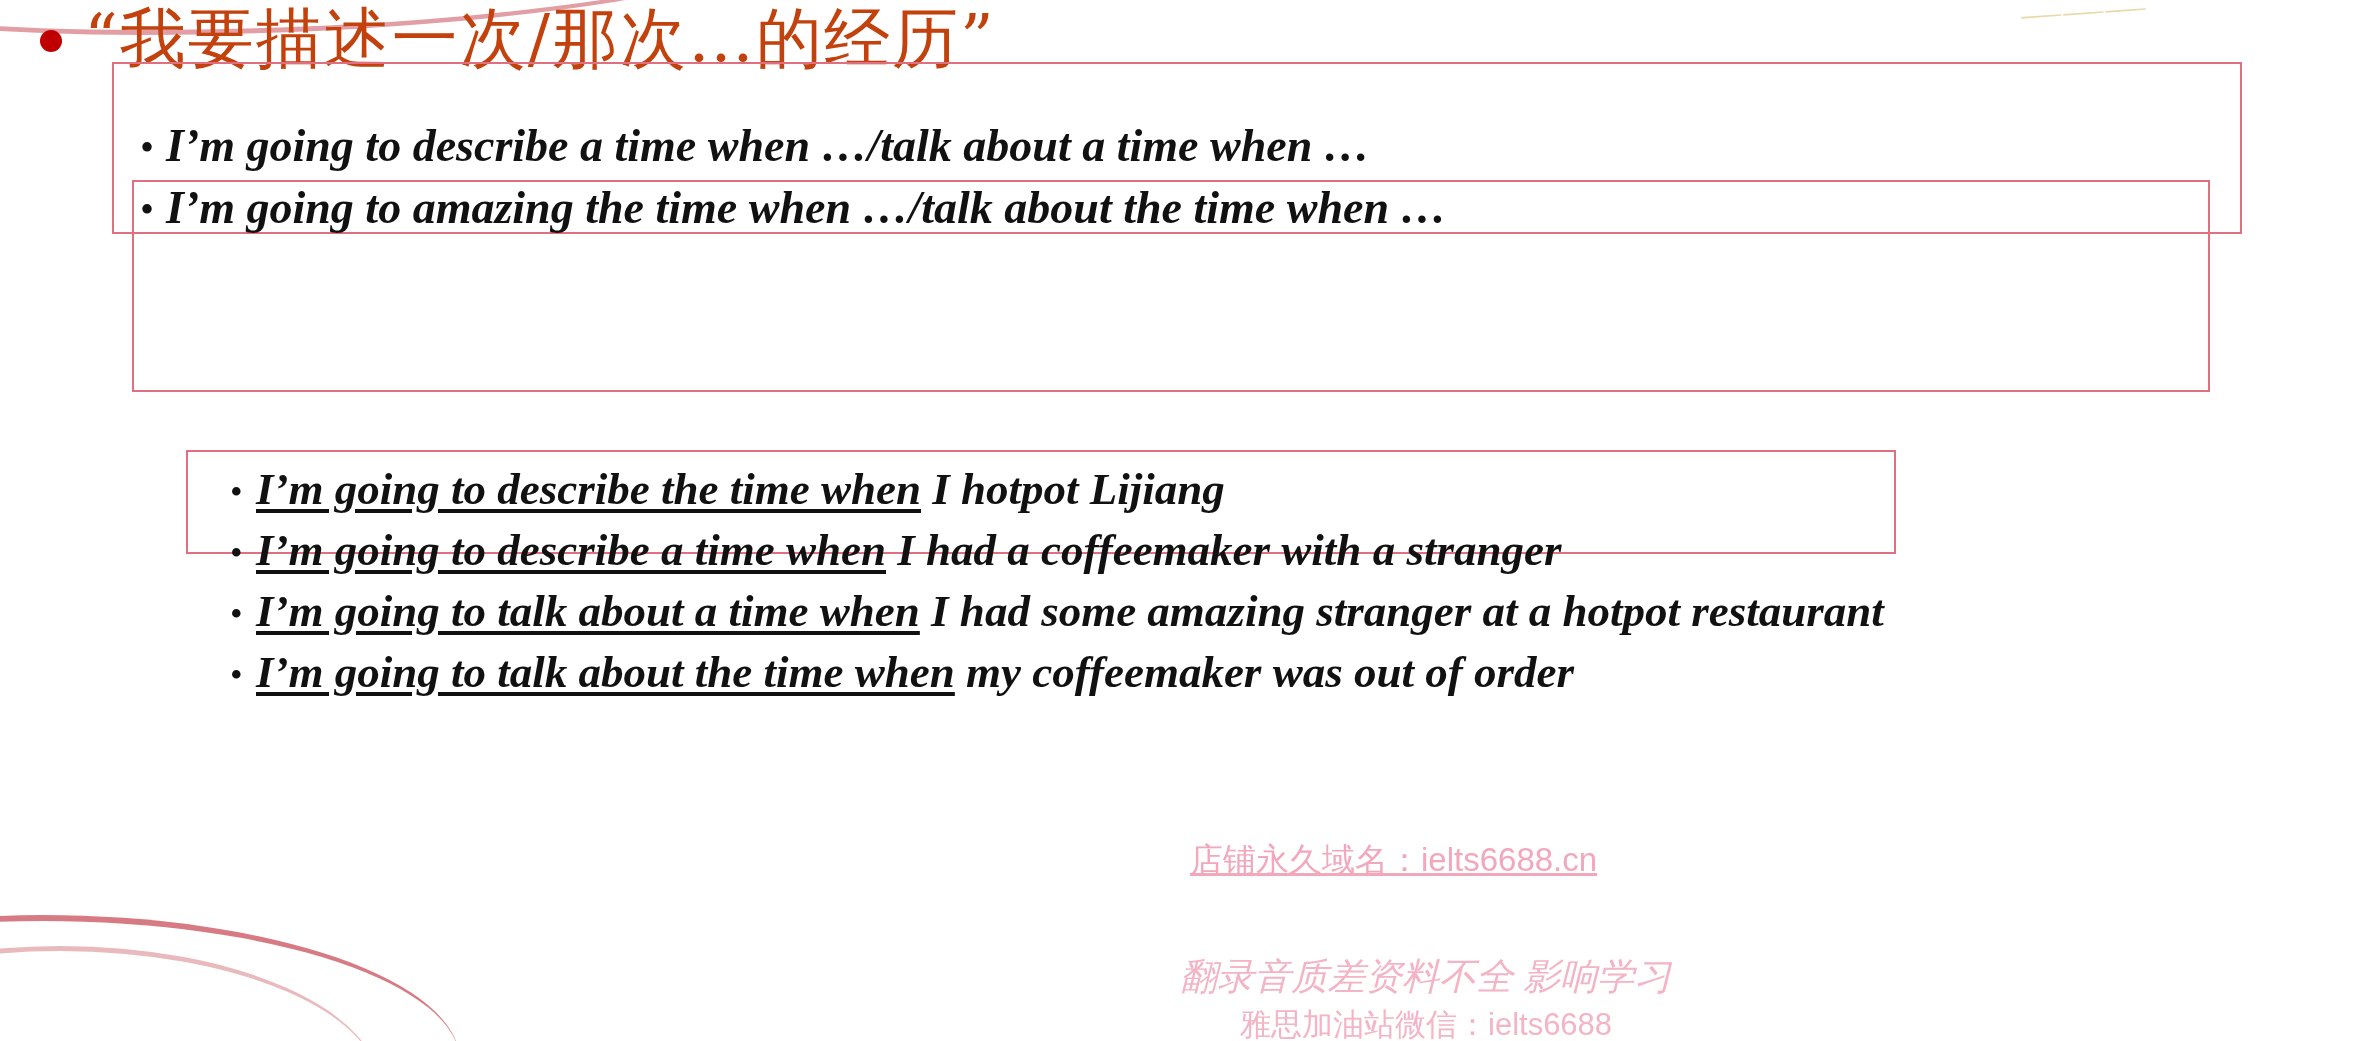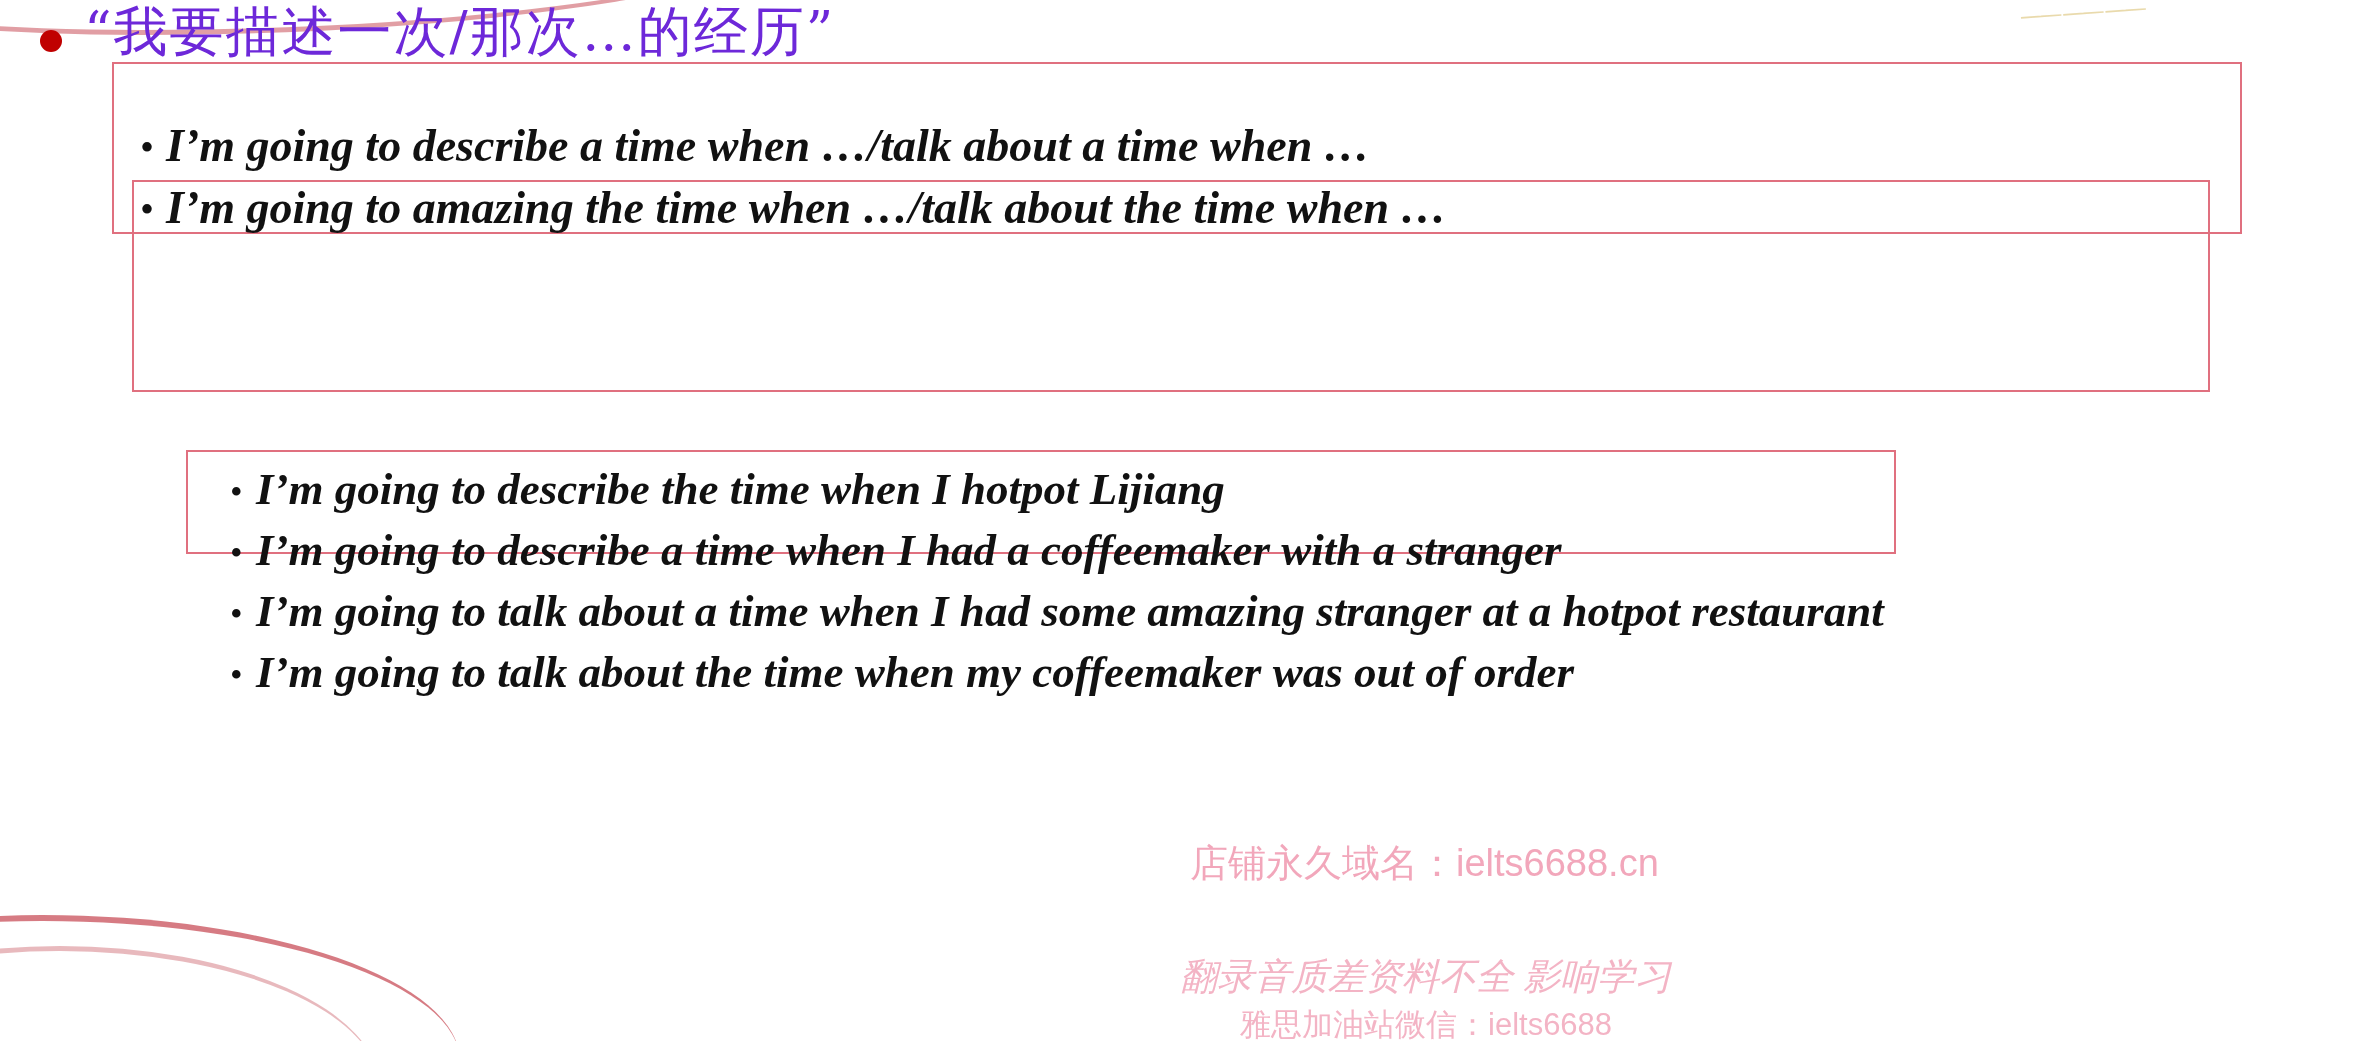--- a/index.html
+++ b/index.html
@@ -84,23 +84,23 @@
   .bullet-dot {
     width: 22px;
     height: 22px;
     border-radius: 50%;
     background: #c00000;
     margin-top: 26px;
     margin-right: 22px;
     flex: 0 0 auto;
   }
   .title-cn {
-    color: #6d28d9;
+    color: #c2410c;
     font-family: "DejaVu Serif", serif;
-    font-size: 54px;
+    font-size: 66px;
     line-height: 1.05;
     letter-spacing: 2px;
     white-space: nowrap;
   }
 
   
   .red-box {
     position: absolute;
     border: 2px solid #e0707f;
     box-sizing: border-box;
@@ -135,32 +135,33 @@
     font-weight: bold;
     font-style: italic;
     font-size: 46px;
     line-height: 1.22;
     color: #111;
   }
   .group-bottom .li .txt { font-size: 45px; }
   .group-bottom .li .dot { font-size: 36px; margin-top: 12px; }
 
   .u {
+    text-decoration: underline;
     text-underline-offset: 5px;
   }
 
   
   .watermark {
     position: absolute;
     color: #f2a7bb;
     font-family: "Liberation Sans", sans-serif;
     white-space: nowrap;
     pointer-events: none;
   }
-  .wm1 { left: 1190px; top: 838px; font-size: 38px; }
+  .wm1 { left: 1190px; top: 838px; font-size: 33px; text-decoration: underline; }
   .wm2 { left: 1180px; top: 900px; font-size: 31px; opacity: .85; }
   .wm3 { left: 1180px; top: 952px; font-size: 37px; opacity: .85; font-style: italic; }
   .wm4 { left: 1240px; top: 1004px; font-size: 31px; opacity: .85; }
 </style>
 </head>
 <body>
 
 <div class="slide">
 
   <div class="curve-top"></div>

